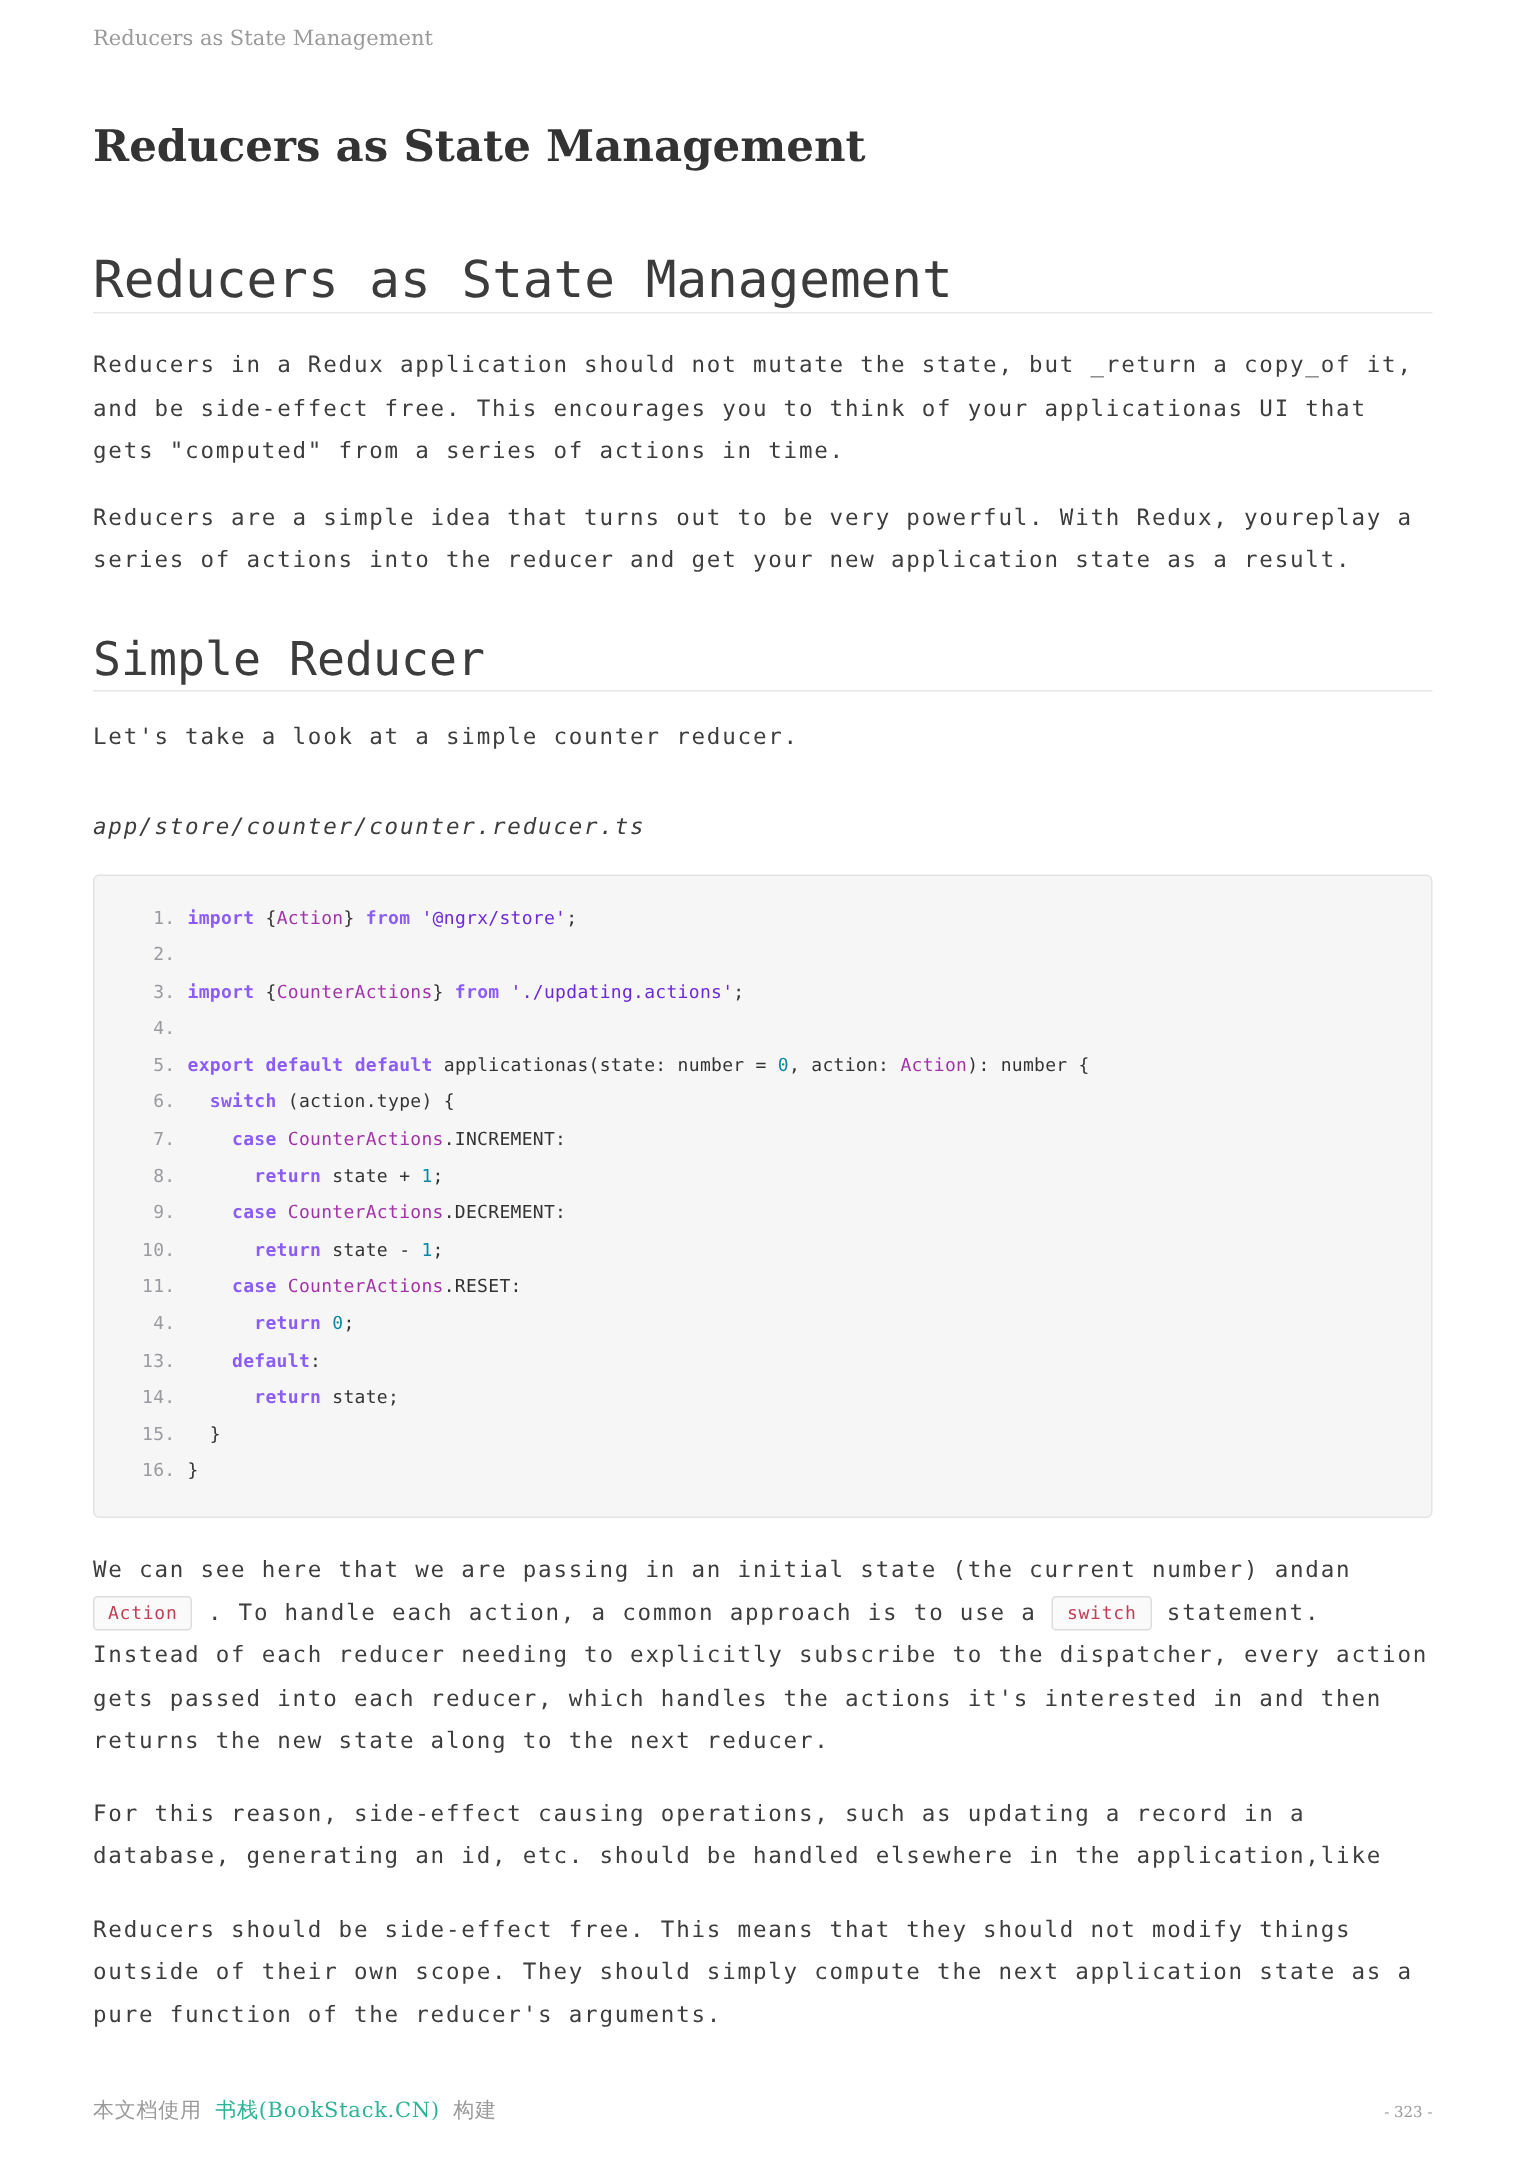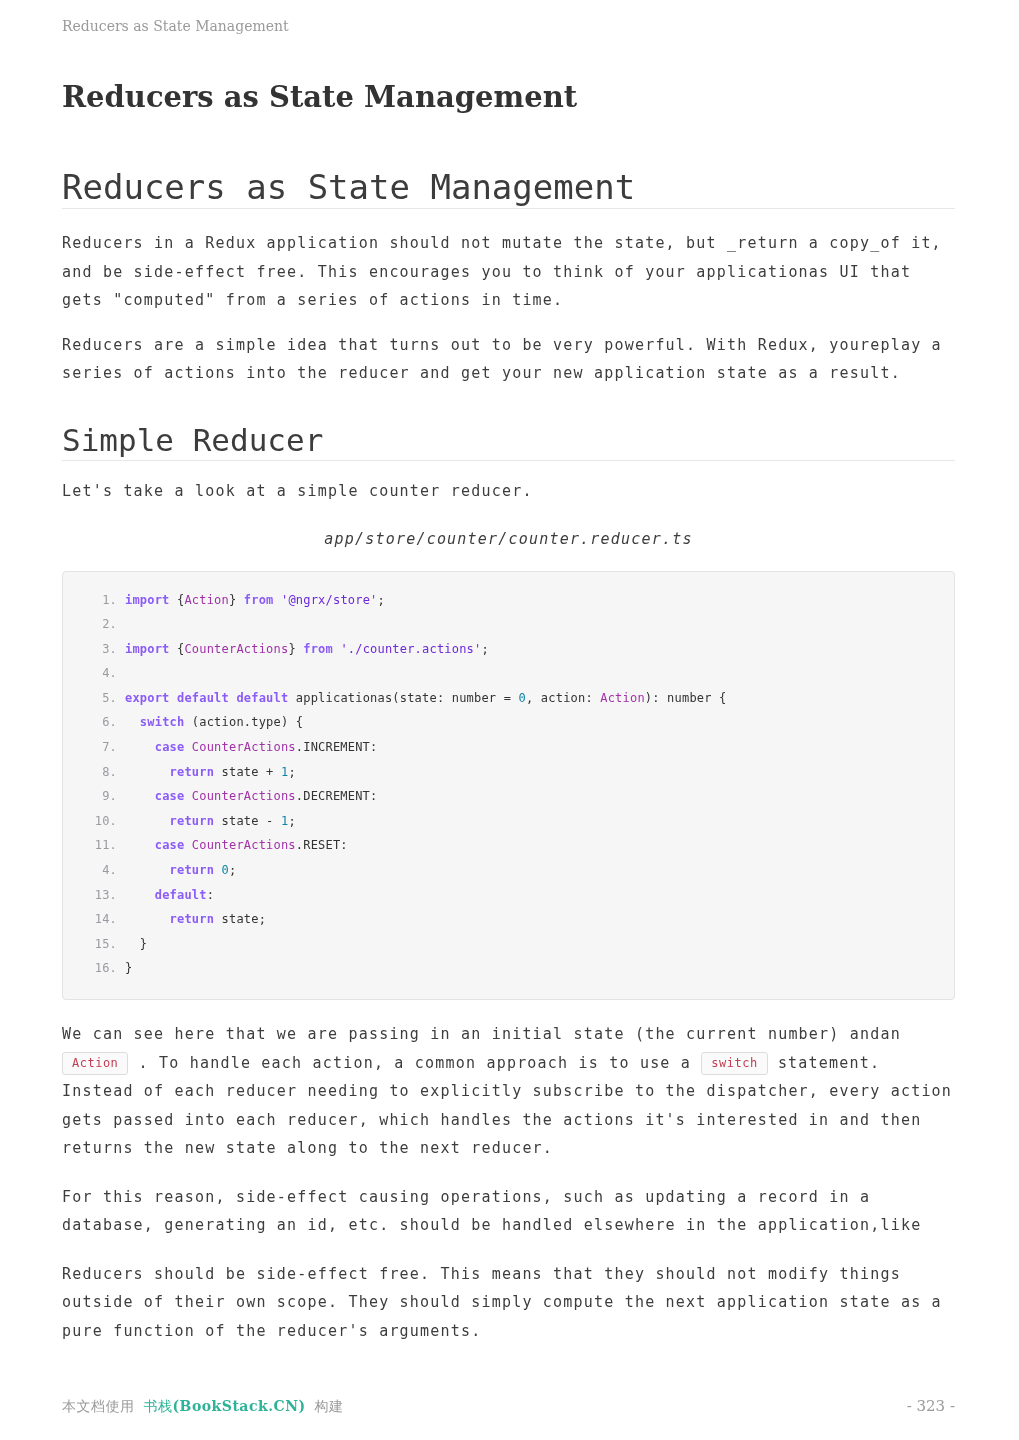--- a/index.html
+++ b/index.html
@@ -55,22 +55,21 @@
   p.body-p {
     margin: 20px 0 0 0;
     font-size: 15px;
     line-height: 28.5px;
     letter-spacing: 1.2px;
     color: #3d3d3d;
   }
   p.after-rule { margin-top: 16px; }
   p.file-path {
     font-style: italic;
-    margin-top: 20px;
-    text-align: center;
+    margin-top: 32px;
   }
   .code-block {
     margin-top: 17px;
     background: #f6f6f7;
     border: 1px solid #e3e3e3;
     border-radius: 4px;
     padding: 16px 16px 18px 14px;
     box-sizing: border-box;
   }
   .code-line {
@@ -122,25 +121,25 @@
     font-size: 14px;
     color: #9a9a9a;
     letter-spacing: 0.5px;
   }
   .footer-link {
     color: #2eb398;
     text-decoration: none;
   }
   .footer-link .link-en {
     font-family: "DejaVu Serif", serif;
-    font-weight: bold;
+    font-weight: normal;
   }
   .page-number {
     font-family: "DejaVu Serif", serif;
-    font-size: 15px;
+    font-size: 10px;
     color: #9a9a9a;
   }
 </style>
 </head>
 <body>
 
 <div class="page">
 
   <div class="running-header">Reducers as State Management</div>
 
@@ -164,21 +163,21 @@
       <div class="code-line">
         <span class="ln">1.</span>
         <span class="code-text"><span class="tk-kw">import</span><span class="tk-pl"> {</span><span class="tk-cls">Action</span><span class="tk-pl">} </span><span class="tk-kw">from</span><span class="tk-pl"> </span><span class="tk-str">'@ngrx/store'</span><span class="tk-pl">;</span></span>
       </div>
       <div class="code-line">
         <span class="ln">2.</span>
         <span class="code-text"></span>
       </div>
       <div class="code-line">
         <span class="ln">3.</span>
-        <span class="code-text"><span class="tk-kw">import</span><span class="tk-pl"> {</span><span class="tk-cls">CounterActions</span><span class="tk-pl">} </span><span class="tk-kw">from</span><span class="tk-pl"> </span><span class="tk-str">'./counter.actions'</span><span class="tk-pl">;</span></span>
+        <span class="code-text"><span class="tk-kw">import</span><span class="tk-pl"> {</span><span class="tk-cls">CounterActions</span><span class="tk-pl">} </span><span class="tk-kw">from</span><span class="tk-pl"> </span><span class="tk-str">'./updating.actions'</span><span class="tk-pl">;</span></span>
       </div>
       <div class="code-line">
         <span class="ln">4.</span>
         <span class="code-text"></span>
       </div>
       <div class="code-line">
         <span class="ln">5.</span>
         <span class="code-text"><span class="tk-kw">export</span><span class="tk-pl"> </span><span class="tk-kw">default</span><span class="tk-pl"> </span><span class="tk-kw">default</span><span class="tk-pl"> applicationas(state: number = </span><span class="tk-num">0</span><span class="tk-pl">, action: </span><span class="tk-cls">Action</span><span class="tk-pl">): number {</span></span>
       </div>
       <div class="code-line">

